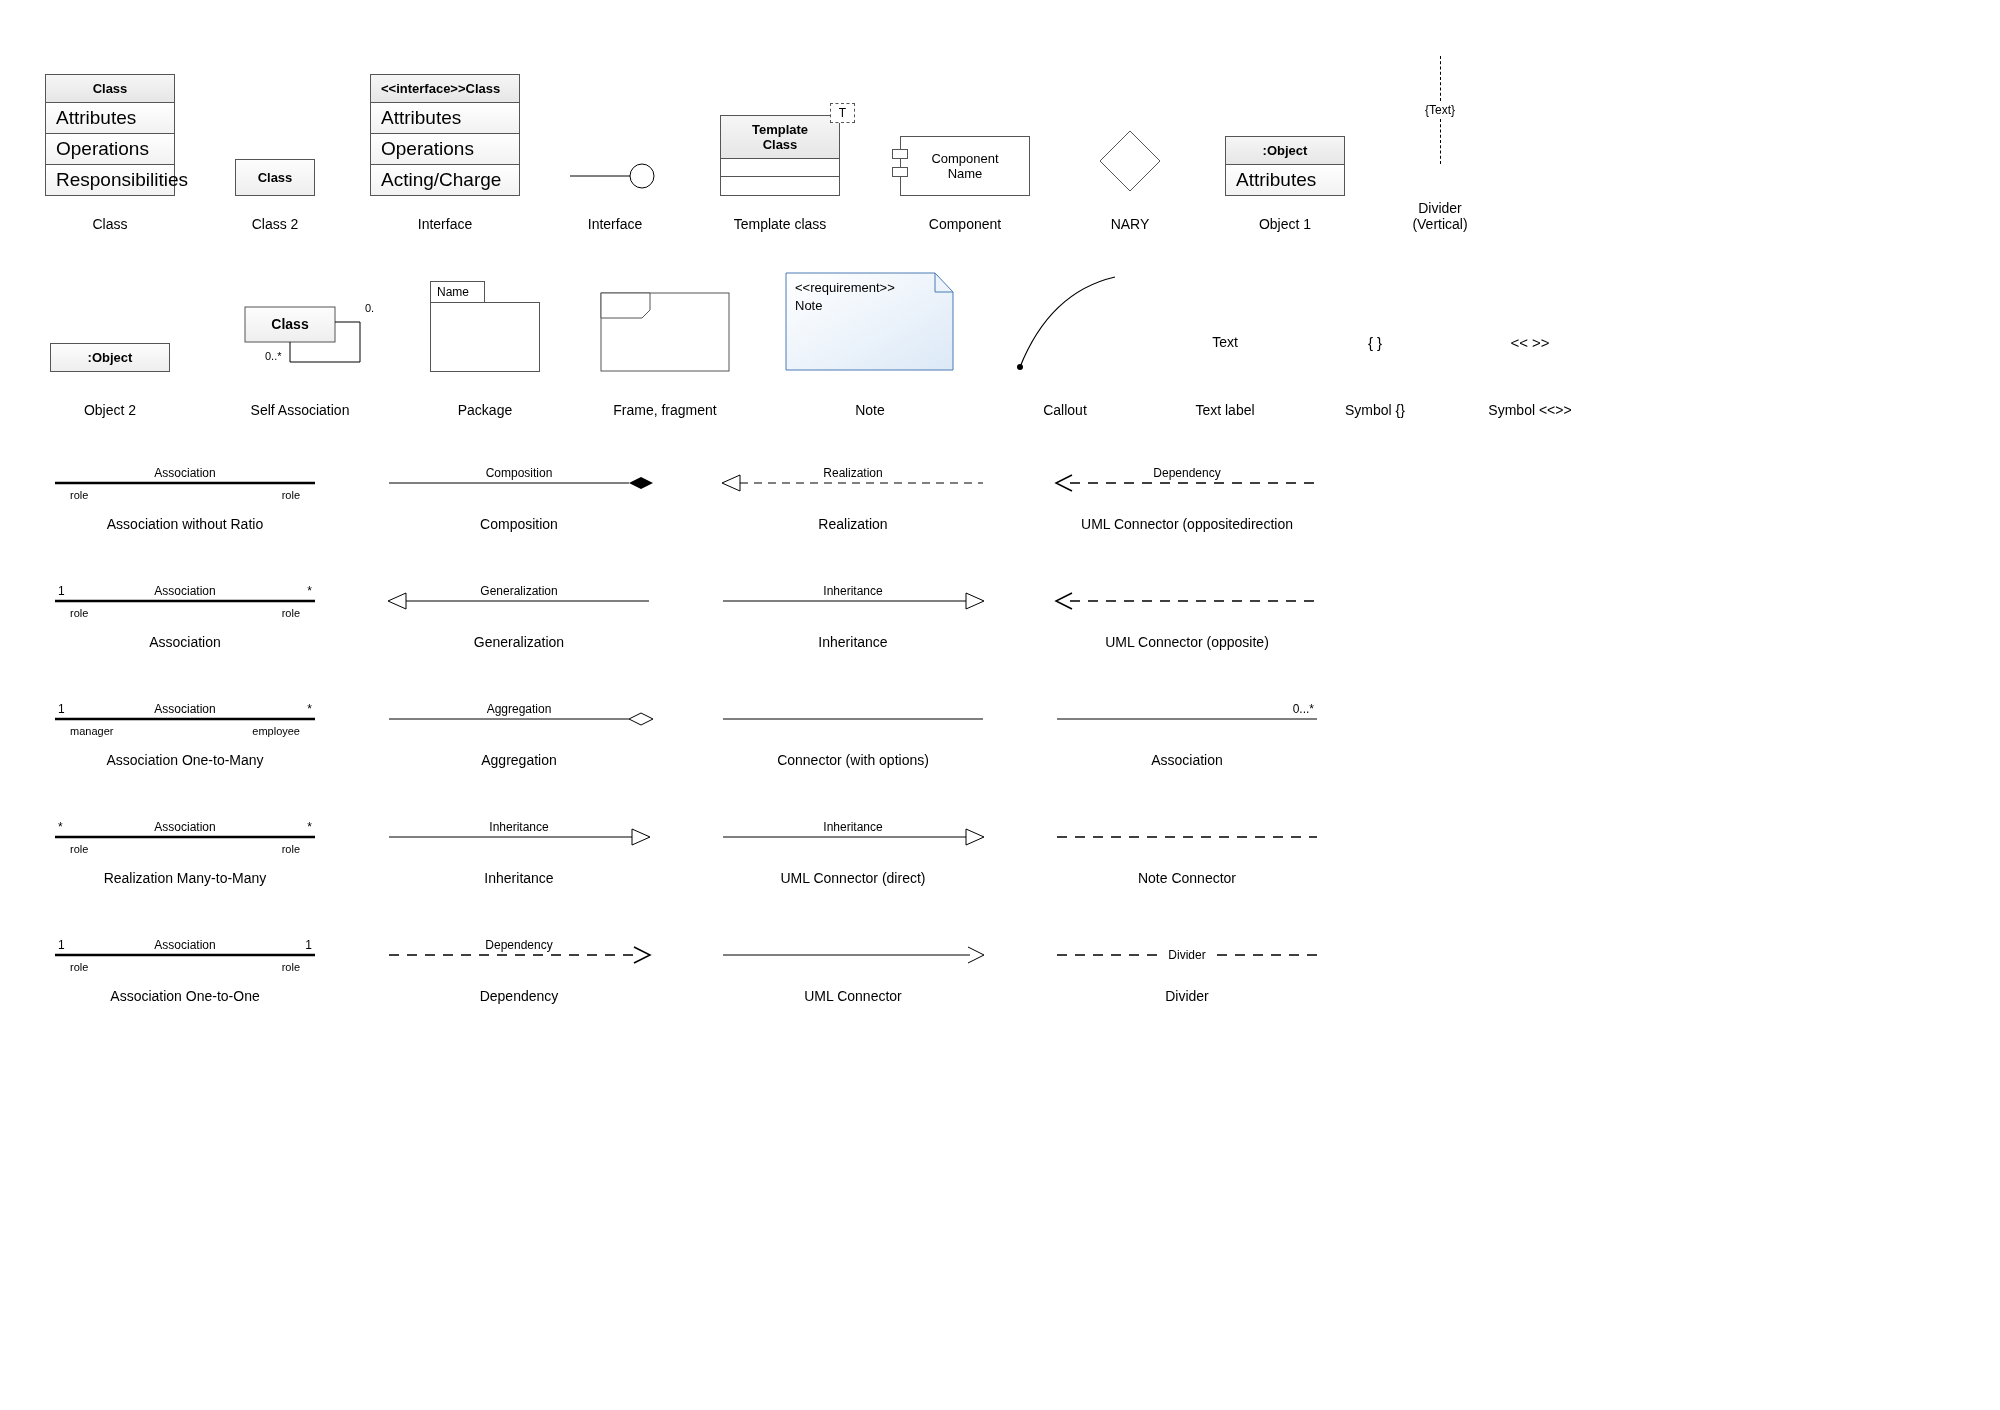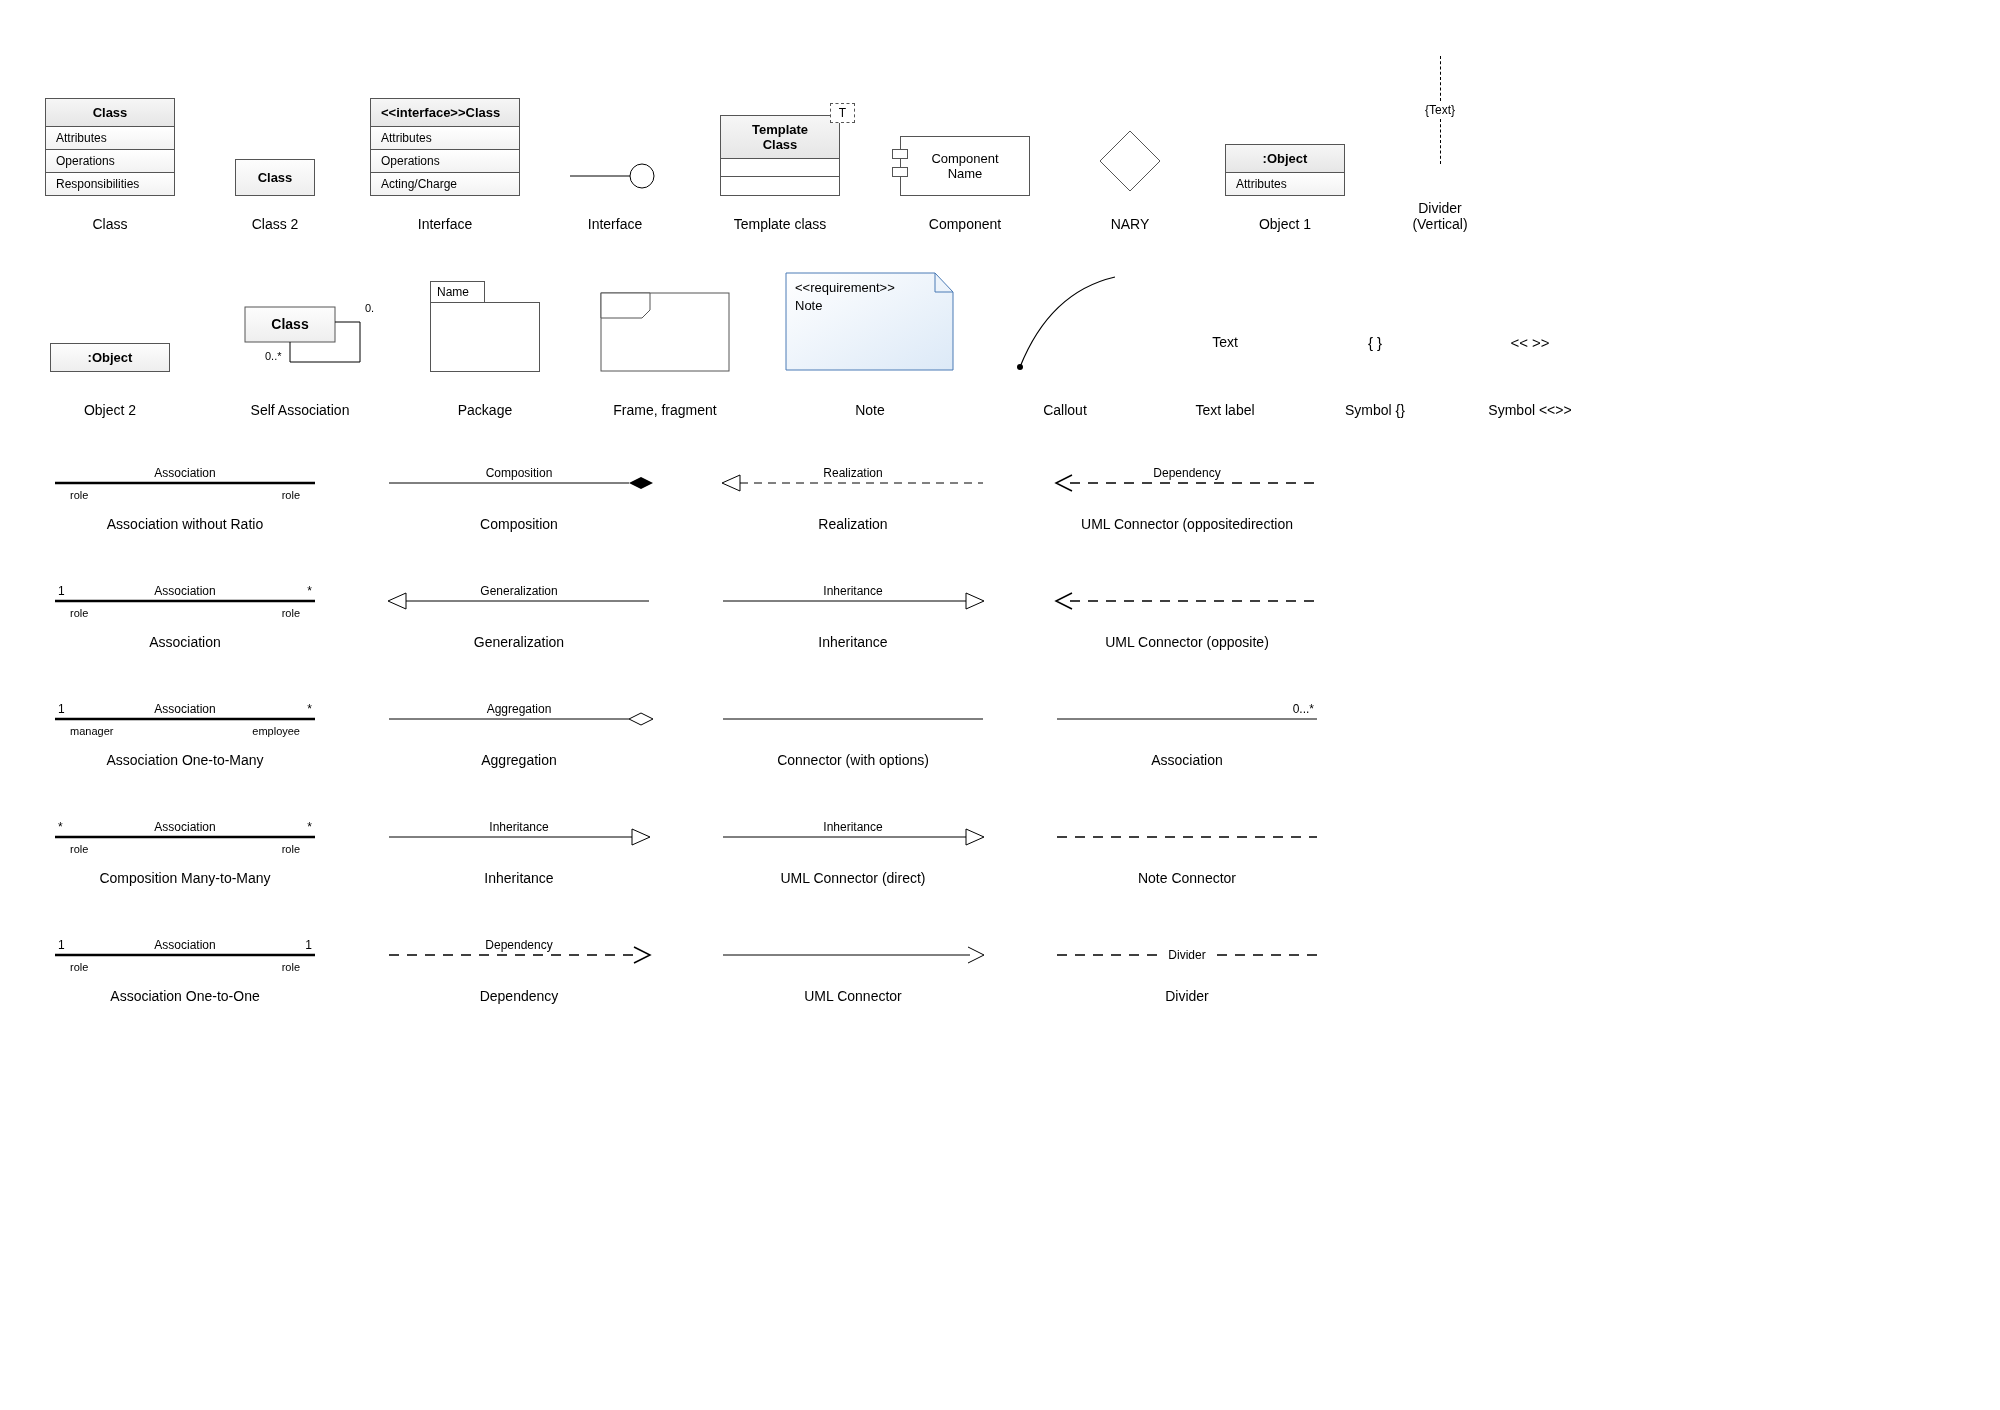--- a/index.html
+++ b/index.html
@@ -13,21 +13,21 @@
     width: 2000px;
   }
   .row { display: flex; flex-wrap: nowrap; align-items: flex-end; margin-bottom: 40px; }
   .cell { display: flex; flex-direction: column; align-items: center; margin-right: 40px; }
   .caption { margin-top: 20px; text-align: center; font-size: 14px; }
   .row2 .caption { margin-top: 30px; }
 
   
   .uml-box { border: 1px solid #555; }
   .uml-header { background: linear-gradient(#f6f6f6,#e6e6e6); font-weight: bold; text-align:center; padding:6px 10px; border-bottom:1px solid #555; }
-  .uml-compartment { padding:4px 10px; border-bottom:1px solid #555; background:#fff; font-size:12px; }
+  .uml-compartment { padding:4px 10px; border-bottom:1px solid #555; background:#fff; font-size:19px; }
   .uml-compartment:last-child { border-bottom:none; }
   .uml-box.grad .uml-compartment { background: linear-gradient(#fff,#f2f2f2); }
 
   .simple-box { border:1px solid #555; background:linear-gradient(#fdfdfd,#eee); padding:10px 22px; font-weight:bold; text-align:center; }
 
   .object-header { font-weight: bold; }
 
   
   .conn-grid { display: grid; grid-template-columns: repeat(4, 290px); column-gap: 40px; row-gap: 50px; margin-top: 40px; gap: 44px; }
   .conn-cell { display:flex; flex-direction:column; align-items:center; }
@@ -307,21 +307,21 @@
     </div>
     <div class="conn-cell">
       <svg class="conn-svg">
         <line x1="5" y1="25" x2="265" y2="25" stroke="#000" stroke-width="2.5"></line>
         <text x="135" y="19" font-size="12" text-anchor="middle">Association</text>
         <text x="8" y="19" font-size="12">*</text>
         <text x="262" y="19" font-size="12" text-anchor="end">*</text>
         <text x="20" y="41" font-size="11">role</text>
         <text x="250" y="41" font-size="11" text-anchor="end">role</text>
       </svg>
-      <div class="conn-caption">Composition Many-to-Many</div>
+      <div class="conn-caption">Realization Many-to-Many</div>
     </div>
     <div class="conn-cell">
       <svg class="conn-svg">
         <line x1="5" y1="25" x2="248" y2="25" stroke="#000"></line>
         <polygon points="248,17 248,33 266,25" fill="#fff" stroke="#000"></polygon>
         <text x="135" y="19" font-size="12" text-anchor="middle">Inheritance</text>
       </svg>
       <div class="conn-caption">Inheritance</div>
     </div>
     <div class="conn-cell">

